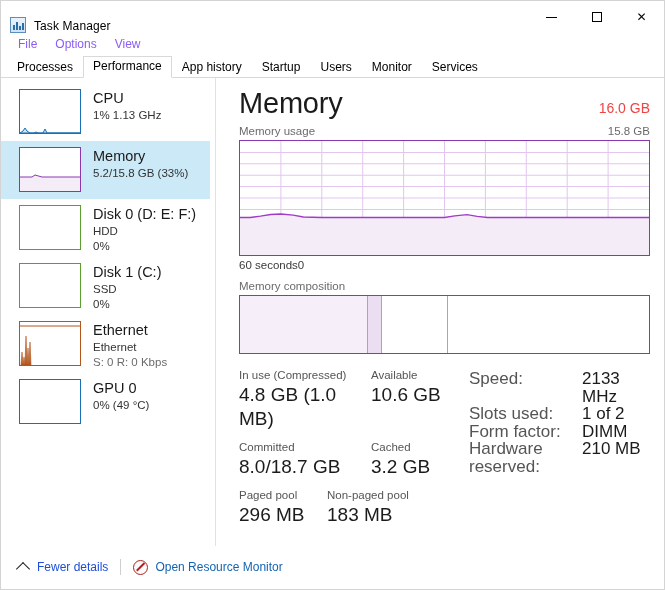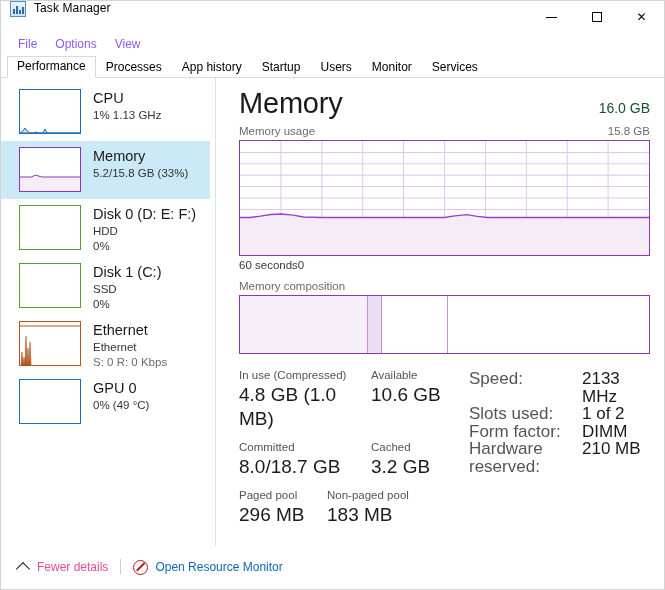--- a/index.html
+++ b/index.html
@@ -14,21 +14,21 @@
   .win{
     position:absolute;left:0;top:0;width:665px;height:590px;
     background:#ffffff;
     border:1px solid #d4d4d4;
     box-sizing:border-box;
     overflow:hidden;
   }
 
   
   .titlebar{
-    height:32px;display:flex;align-items:flex-start;
+    height:32px;display:flex;align-items:flex-end;
     background:#ffffff;position:relative;
   }
   .title-icon{
     width:16px;height:16px;margin-left:9px;margin-right:8px;
     position:relative;flex:0 0 auto;
     background:linear-gradient(#eaf3fb,#cfe3f5);
     border:1px solid #5b8dbe;box-sizing:border-box;
   }
   .title-icon i{
     position:absolute;bottom:2px;width:2px;background:#2e6da4;display:block;
@@ -90,21 +90,21 @@
   .mini .spark{position:absolute;bottom:0;left:0;width:100%;height:100%;}
   .res-text{margin-left:12px;padding-top:0px;}
   .res-title{font-size:14.5px;color:#1a1a1a;line-height:19px;}
   .res-sub{font-size:11.5px;color:#333;line-height:15px;}
   .res-sub.grey{color:#6b6b6b;}
 
   
   .main{flex:1 1 auto;padding:8px 14px 0 23px;box-sizing:border-box;position:relative;}
   .main-head{display:flex;align-items:baseline;justify-content:space-between;}
   .main-title{font-size:29px;font-weight:400;color:#1b1b1b;line-height:34px;letter-spacing:-.2px;}
-  .main-total{font-size:14px;color:#14532d;}
+  .main-total{font-size:14px;color:#ef4444;}
   .graph-cap{display:flex;justify-content:space-between;font-size:11.5px;color:#6b6b6b;margin-top:5px;margin-bottom:3px;}
   .graph-box{
     height:116px;border:1px solid #8a38b0;box-sizing:border-box;position:relative;overflow:hidden;background:#fff;
   }
   .graph-box svg{display:block;width:100%;height:100%;}
   .graph-foot{display:flex;font-size:11.5px;color:#3b3b3b;margin-top:3px;}
   .comp-cap{font-size:11.5px;color:#6b6b6b;margin-top:9px;margin-bottom:3px;}
   .comp-box{height:59px;border:1px solid #8a38b0;box-sizing:border-box;position:relative;background:#fff;overflow:hidden;}
   .comp-seg{position:absolute;top:0;bottom:0;}
   .comp-div{position:absolute;top:0;bottom:0;width:1px;background:#c58fda;}
@@ -125,21 +125,21 @@
 
   
   .footer{
     height:40px;display:flex;align-items:center;padding-left:17px;
     border-top:1px solid #ffffff;background:#fff;
   }
   .chev{
     display:inline-block;width:9px;height:9px;border-left:1.3px solid #222;border-top:1.3px solid #222;
     transform:rotate(45deg);margin-right:9px;margin-top:3px;
   }
-  .foot-link{font-size:12px;color:#ec4899;cursor:default;}
+  .foot-link{font-size:12px;color:#1d4ed8;cursor:default;}
   .foot-sep{width:1px;height:16px;background:#cfcfcf;margin:0 12px;}
   .rm-icon{
     width:15px;height:15px;border-radius:50%;border:1.4px solid #b02020;
     position:relative;margin-right:7px;background:#fafafa;box-sizing:border-box;
   }
   .rm-icon::after{
     content:"";position:absolute;left:1px;top:5.5px;width:11px;height:1.6px;background:#b02020;
     transform:rotate(-45deg);
   }
   .foot-blue{font-size:12px;color:#1464b4;cursor:pointer;}
@@ -170,22 +170,22 @@
     </div>
   </div>
 
   <div class="menubar">
     <div class="menu-item">File</div>
     <div class="menu-item">Options</div>
     <div class="menu-item">View</div>
   </div>
 
   <div class="tabstrip">
+    <div class="tab">Processes</div>
     <div class="tab sel">Performance</div>
-    <div class="tab">Processes</div>
     <div class="tab">App history</div>
     <div class="tab">Startup</div>
     <div class="tab">Users</div>
     <div class="tab">Monitor</div>
     <div class="tab">Services</div>
   </div>
 
   <div class="content">
 
     <div class="sidebar">

